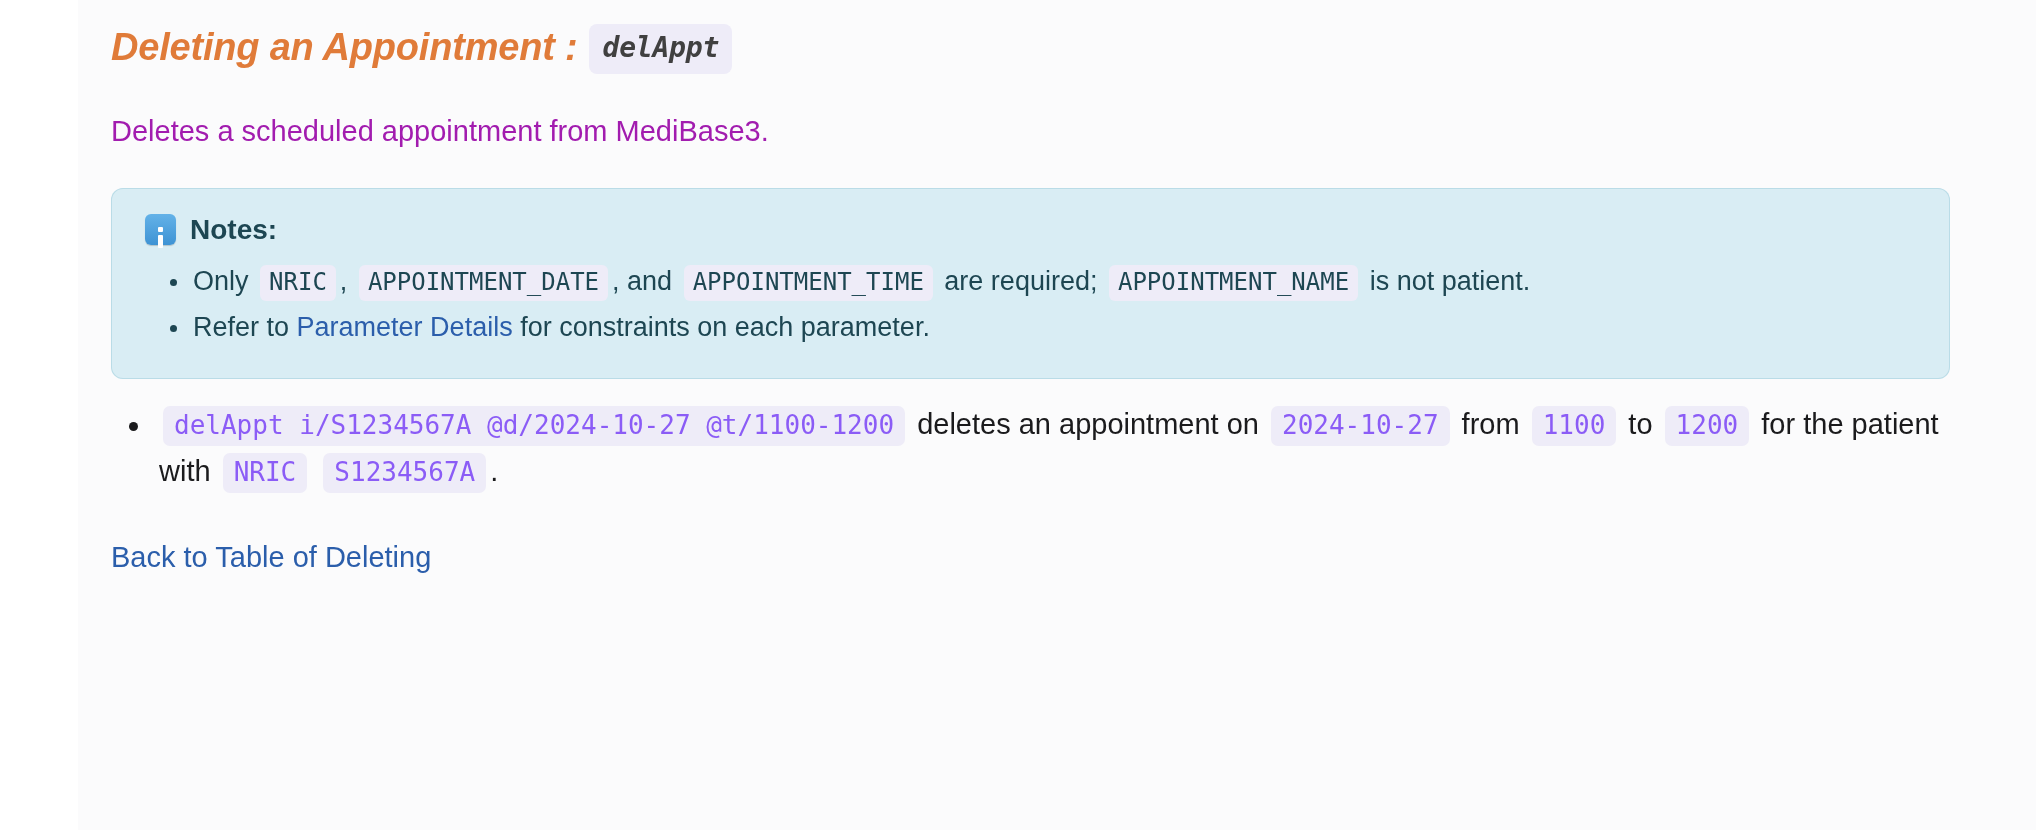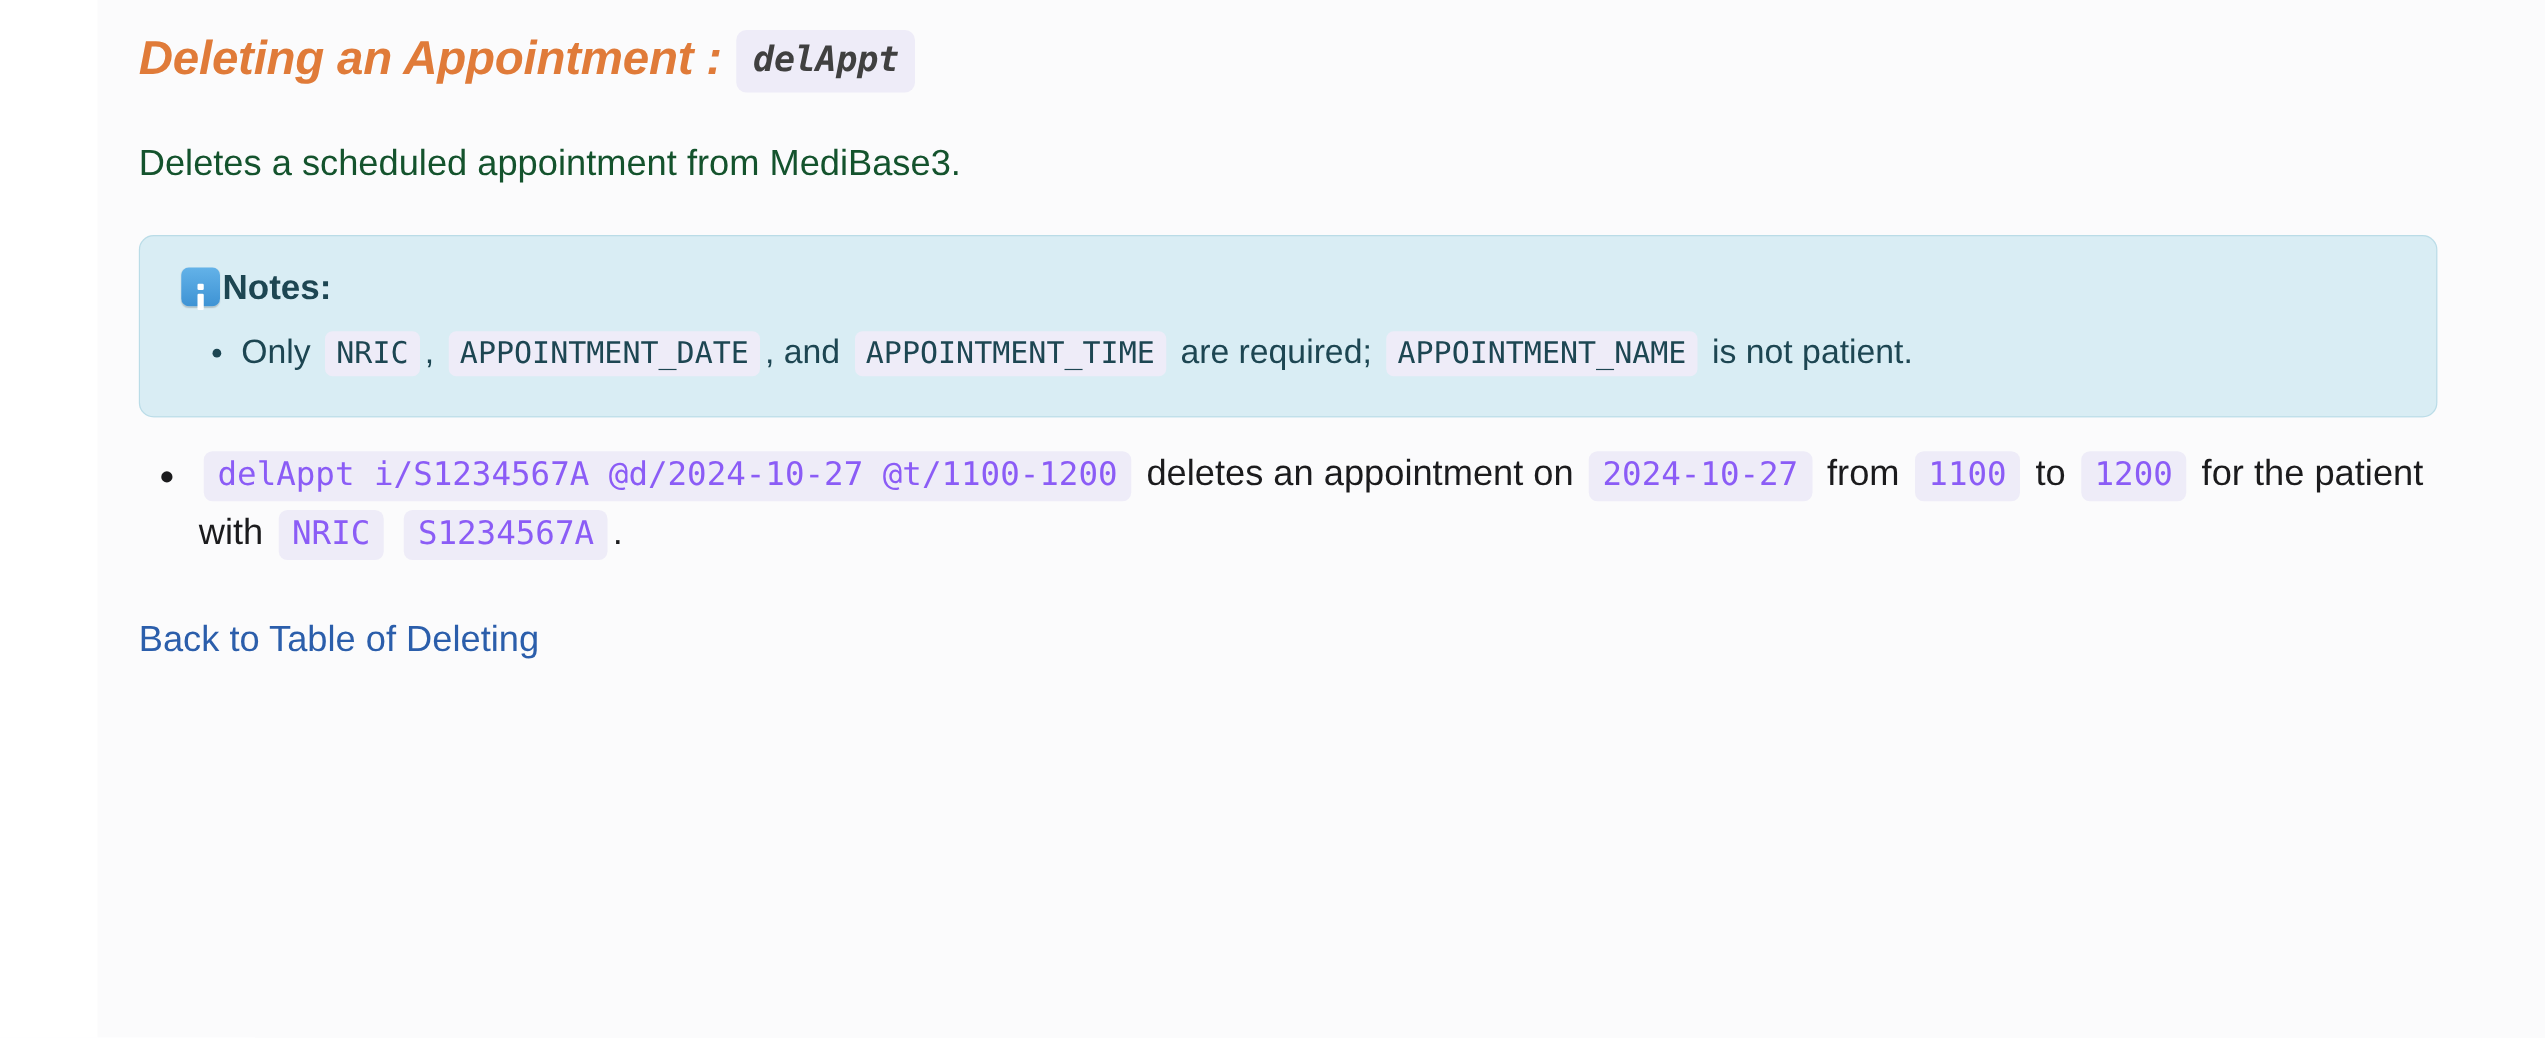--- a/index.html
+++ b/index.html
@@ -58,21 +58,21 @@
     font-size: 28px;
     color: #404040;
     padding: 5px 13px 7px 13px;
     margin-left: 12px;
     border-radius: 8px;
   }
 
   
   .body-text {
     font-size: 29px;
-    color: #14532d;
+    color: #a21caf;
     line-height: 1.45;
     margin: 0;
   }
   .desc-para { margin-top: 36px; }
 
   .format-line {
     margin-top: 38px;
     font-size: 29px;
     color: #1b1b1d;
     display: flex;
@@ -94,21 +94,21 @@
     margin-right: 86px;
     background: #d9edf4;
     border-radius: 12px;
     padding: 26px 34px 28px 34px;
     box-shadow: inset 0 0 0 1px rgba(160,205,220,0.55);
     box-sizing: border-box;
   }
   .notes-head {
     display: flex;
     align-items: center;
-    gap: 2px;
+    gap: 14px;
     font-size: 28px;
     font-weight: 700;
     color: #1d4652;
   }
   .info-icon {
     width: 31px;
     height: 31px;
     border-radius: 6px;
     background: linear-gradient(180deg, #63b2e8 0%, #3e93d4 100%);
     display: inline-flex;
@@ -244,20 +244,25 @@
       <ul class="notes-list">
         <li>
           <span>Only</span>
           <code class="note-chip">NRIC</code><span>,</span>
           <code class="note-chip">APPOINTMENT_DATE</code><span>, and</span>
           <code class="note-chip">APPOINTMENT_TIME</code>
           <span>are required;</span>
           <code class="note-chip">APPOINTMENT_NAME</code>
           <span>is not patient.</span>
         </li>
+        <li>
+          <span>Refer to</span>
+          <a class="link" href="#">Parameter Details</a>
+          <span>for constraints on each parameter.</span>
+        </li>
       </ul>
     </div>
 
 
     <ul class="example-list">
       <li>
         <code class="ex-chip">delAppt i/S1234567A @d/2024-10-27 @t/1100-1200</code>
         <span>deletes an appointment on</span>
         <code class="ex-chip">2024-10-27</code>
         <span>from</span>

